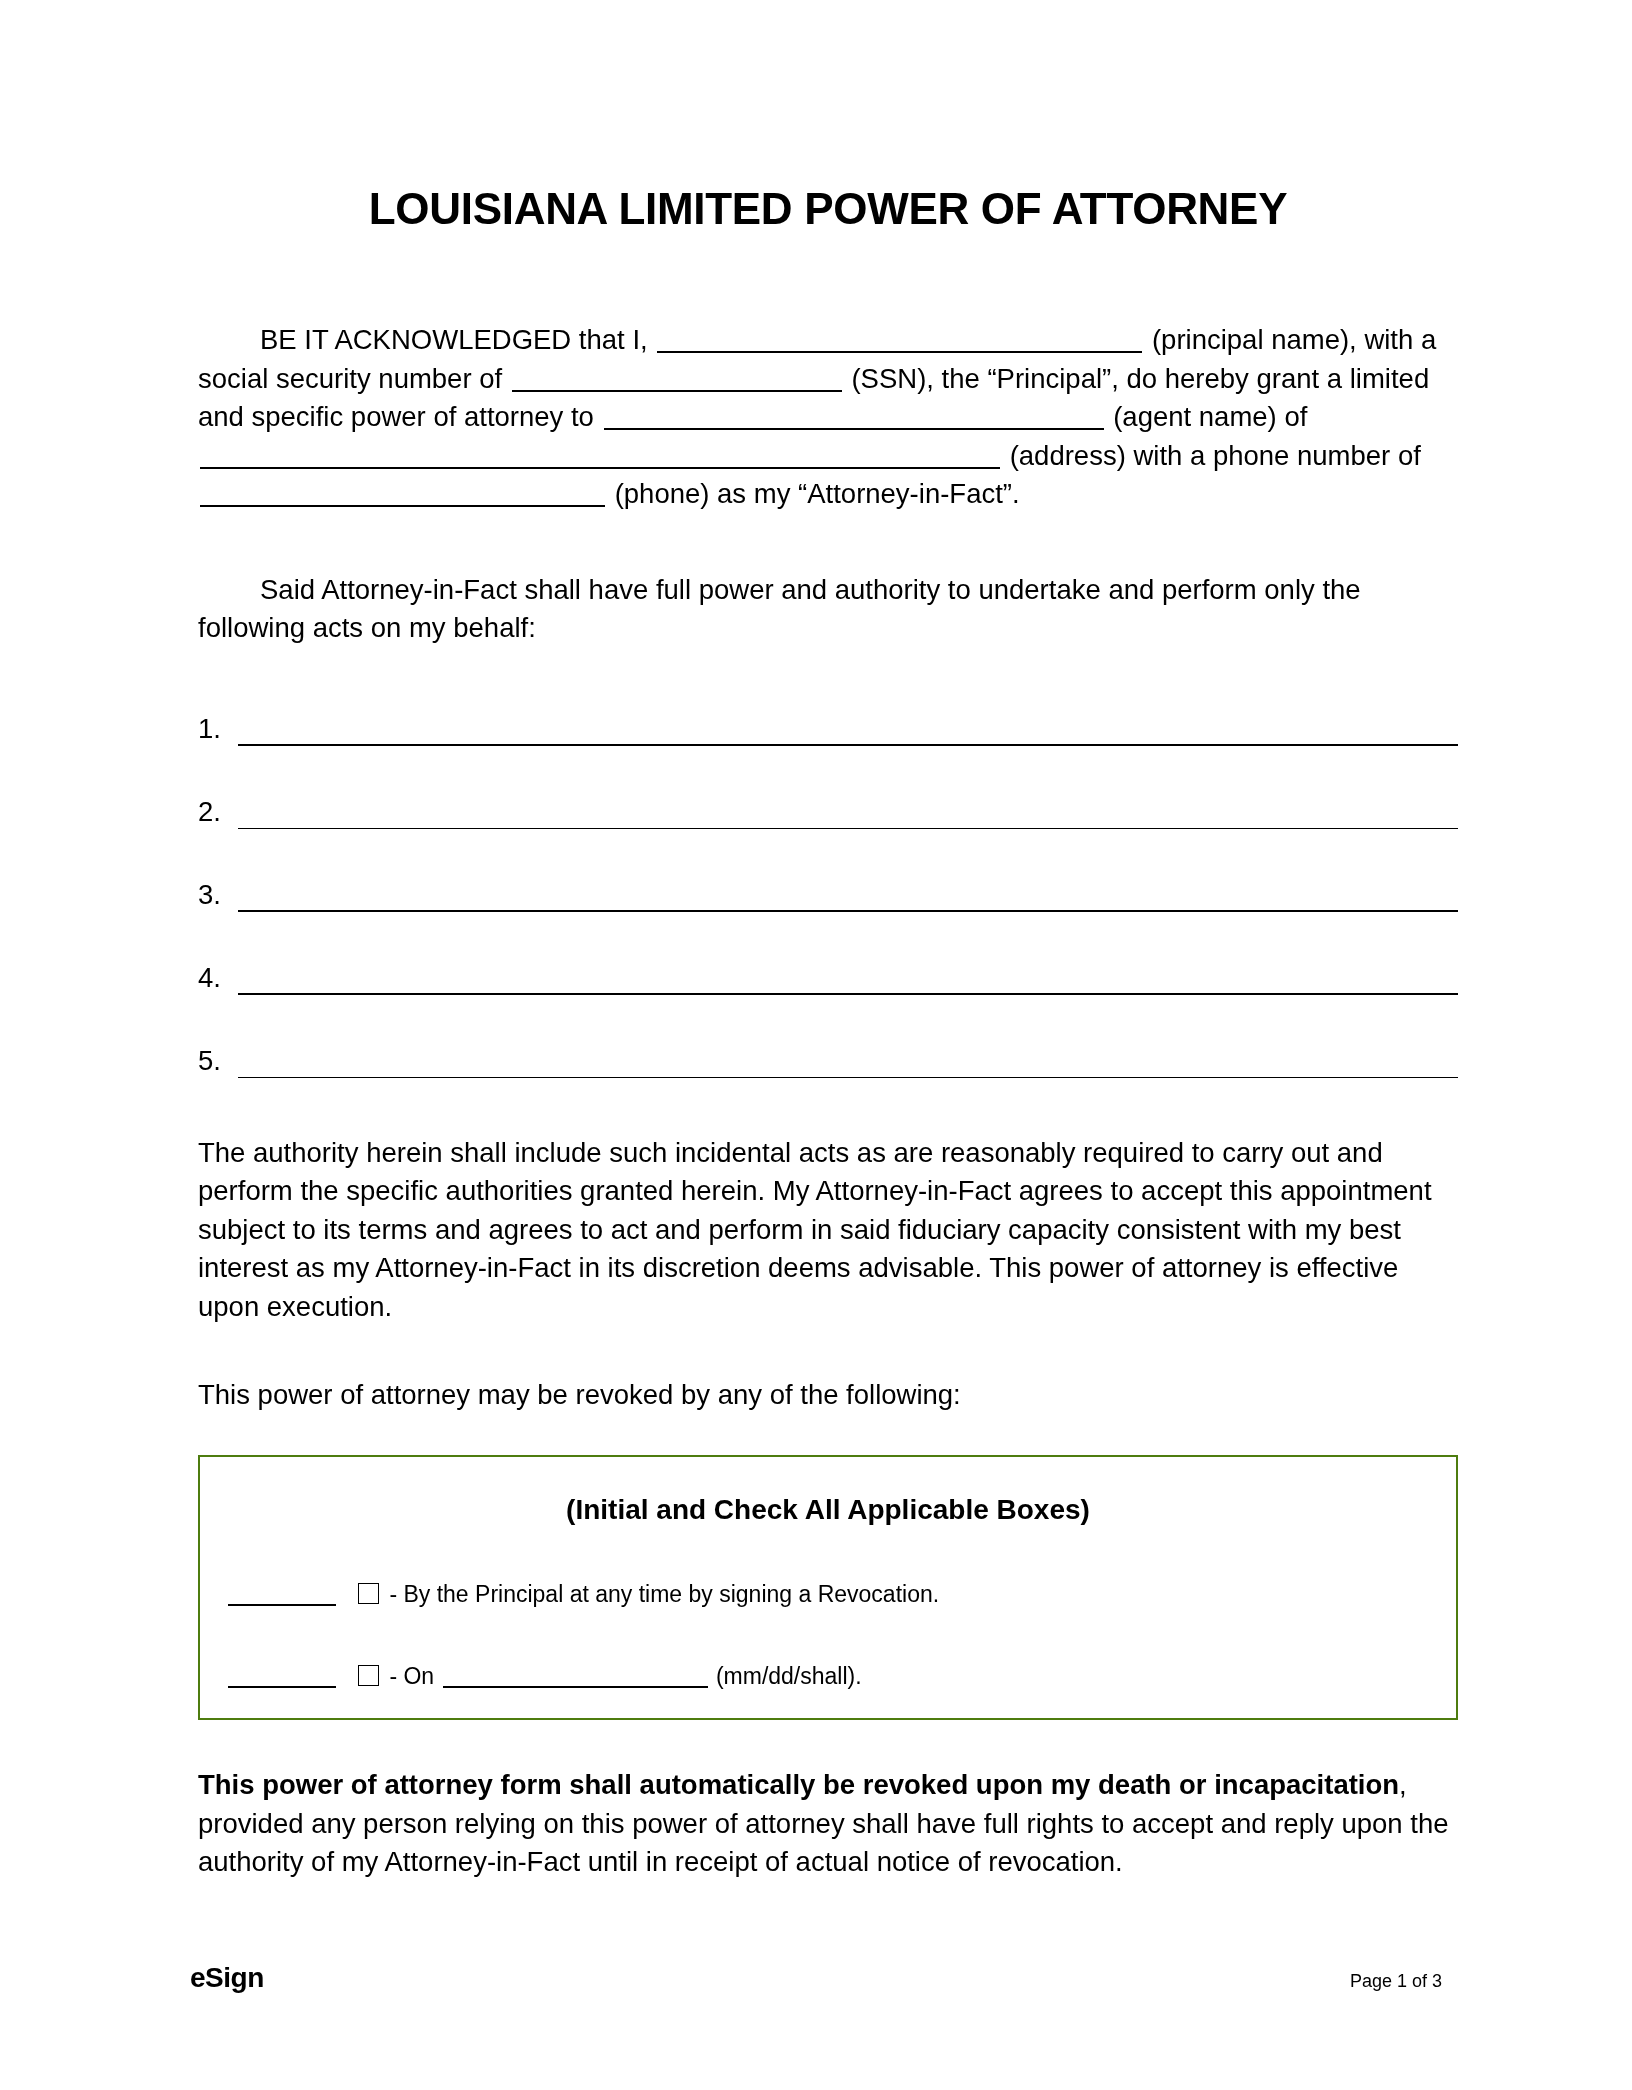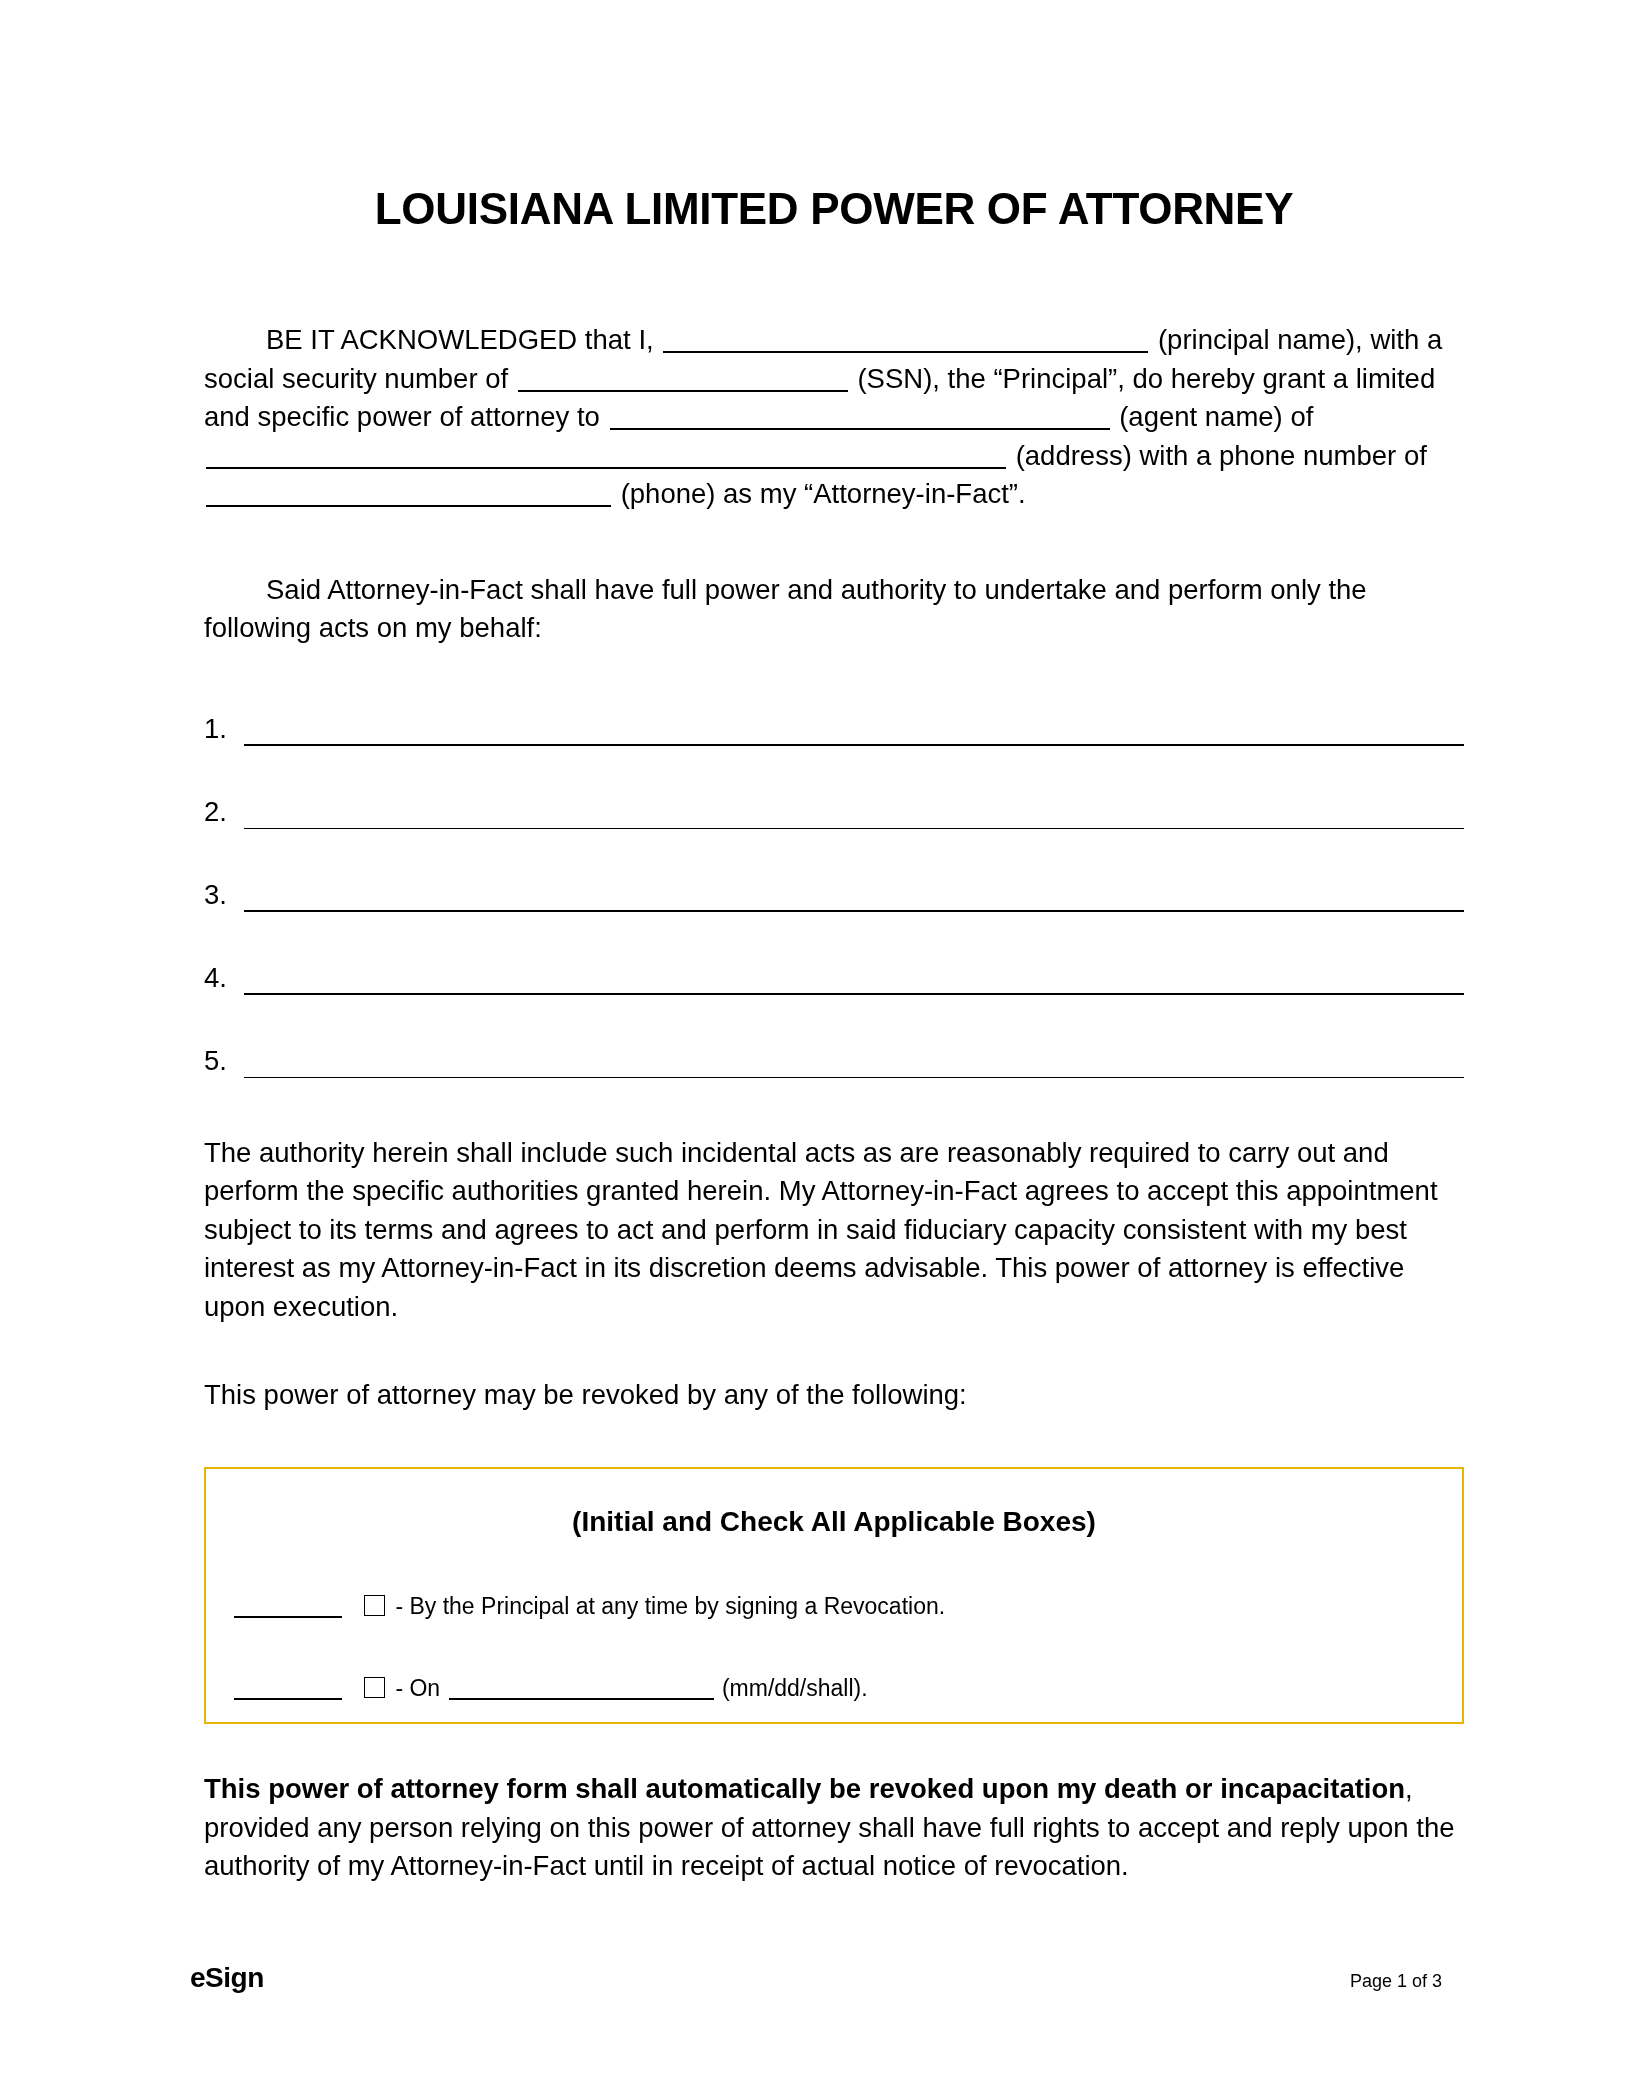--- a/index.html
+++ b/index.html
@@ -15,21 +15,21 @@
     position: relative;
     width: 1632px;
     height: 2090px;
     background: #ffffff;
     box-sizing: border-box;
     padding: 0;
     overflow: hidden;
   }
   .content {
     position: absolute;
-    left: 204px;
+    left: 198px;
     top: 0;
     width: 1260px;
   }
 
   .doc-title {
     text-align: center;
     font-size: 44px;
     font-weight: bold;
     letter-spacing: -0.3px;
     margin: 0;
@@ -92,23 +92,23 @@
     flex: 1 1 auto;
     border-bottom: 2px solid #000;
     height: 23px;
   }
   .act-row.thin .act-line { border-bottom-width: 1.5px; }
 
   .para-authority { margin-top: 56px; }
   .para-revoked-by { margin-top: 50px; }
 
   .box {
-    border: 2px solid #eab308;
-    margin-top: 52px;
-    padding: 24px 26px 14px 26px;
+    border: 2px solid #4d7c0f;
+    margin-top: 40px;
+    padding: 24px 26px 22px 26px;
     box-sizing: border-box;
   }
   .box-title {
     text-align: center;
     font-size: 28px;
     font-weight: bold;
     margin: 12px 0 0 0;
     line-height: 1.2;
   }
   .check-row {

